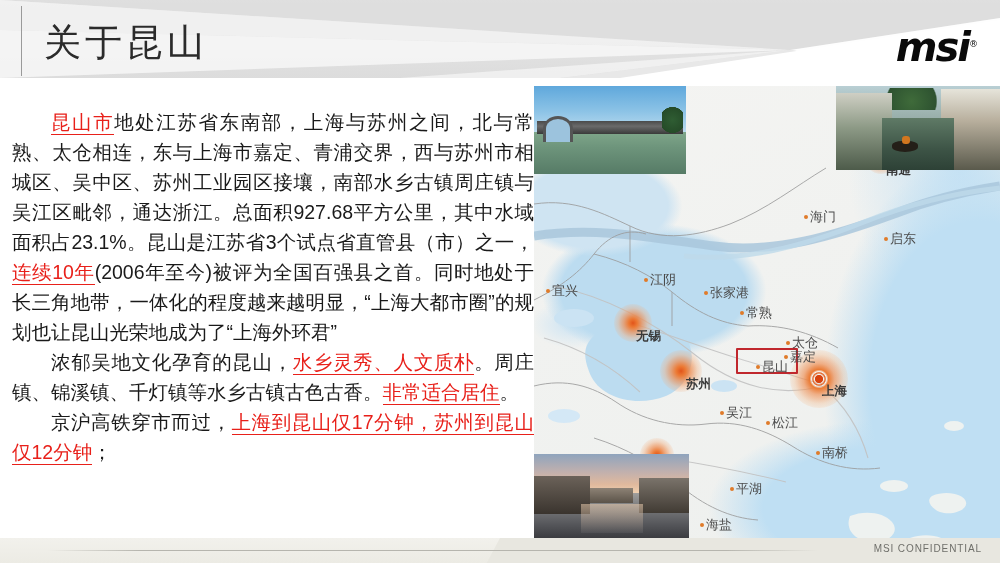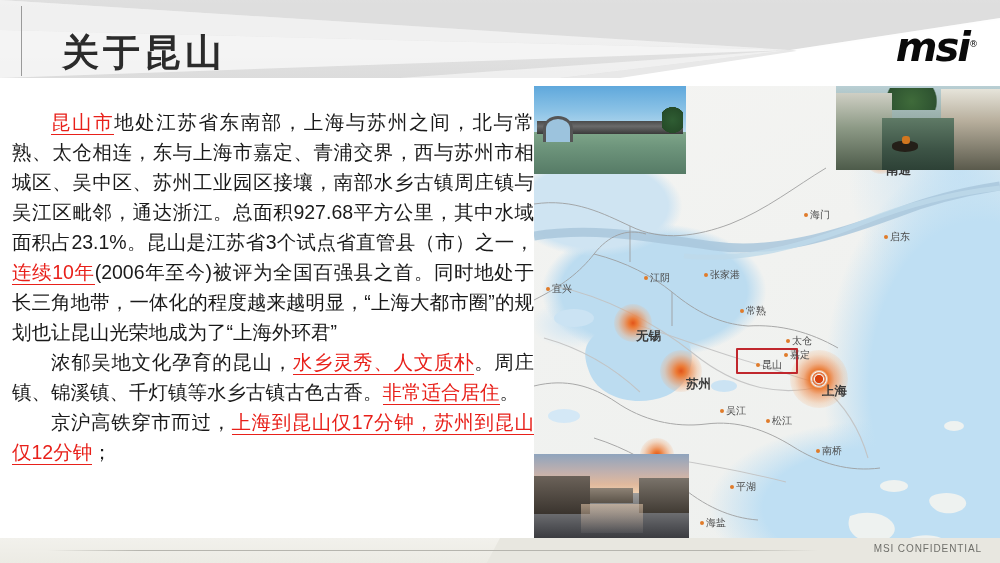--- a/index.html
+++ b/index.html
@@ -22,25 +22,24 @@
     position:absolute;left:0;top:0;width:1000px;height:78px;
     background:linear-gradient(180deg,#eeeeee 0%,#e4e4e4 45%,#dcdcdc 100%);
     overflow:hidden;
   }
   .facet{position:absolute;top:0;left:0;width:100%;height:100%;}
   .header-rule{
     position:absolute;left:21px;top:6px;width:1px;height:70px;
     background:#9a9a9a;
   }
   .title{
-    position:absolute;left:44px;top:24px;
+    position:absolute;left:44px;top:14px;
     font-size:37px;line-height:58px;color:#2b2b2b;
-    letter-spacing:4px;font-weight:700;
+    letter-spacing:4px;font-weight:400;
     white-space:nowrap;
-    margin-left:18px;
   }
   .logo{
     position:absolute;right:22px;top:24px;
     font-size:40px;line-height:40px;font-weight:bold;font-style:italic;
     color:#0a0a0a;letter-spacing:-2px;
     font-family:"DejaVu Sans",sans-serif;
   }
   .logo .reg{
     font-size:9px;font-style:normal;font-weight:normal;
     vertical-align:super;letter-spacing:0;
@@ -98,21 +97,21 @@
   .landmass{
     position:absolute;left:0;top:0;width:466px;height:452px;
   }
 
   
   .city{position:absolute;white-space:nowrap;font-size:8.5px;color:#4a4a4a;}
   .city .dot{
     display:inline-block;width:4px;height:4px;border-radius:50%;
     background:#e07b2a;vertical-align:middle;margin-right:2px;
   }
-  .city .nm{vertical-align:middle;font-size:10px;}
+  .city .nm{vertical-align:middle;font-size:13px;}
   .city.big{font-size:12.5px;color:#3a3a3a;font-weight:600;}
   .city.big .nm{font-size:12.5px;}
   .glow{
     position:absolute;border-radius:50%;
     background:radial-gradient(circle,#e2541a 0%,#ec7a35 16%,rgba(238,140,80,.72) 34%,rgba(242,170,120,.40) 55%,rgba(246,200,165,0) 78%);
   }
   .glow.rings{
     background:
       radial-gradient(circle,#d8430f 0%,#d8430f 9%,rgba(255,255,255,.35) 11%,#e35f1d 15%,rgba(255,255,255,.3) 18%,#ea7b35 23%,rgba(238,140,80,.66) 38%,rgba(244,180,130,.34) 60%,rgba(246,205,170,0) 80%);
   }
@@ -269,21 +268,21 @@
       <div class="glow" style="left:80px;top:218px;width:38px;height:38px;"></div>
       <div class="glow" style="left:126px;top:264px;width:42px;height:42px;"></div>
       <div class="glow rings" style="left:256px;top:264px;width:58px;height:58px;"></div>
       <div class="glow" style="left:106px;top:352px;width:34px;height:34px;"></div>
 
       <div class="kunshan-box" style="left:202px;top:262px;width:58px;height:22px;"></div>
 
       <div id="city-layer">
           <div class="city big" style="left: 352px; top: 76px;"><span class="nm">南通</span></div>
           <div class="city" style="left: 110px; top: 185px;"><span class="dot"></span><span class="nm">江阴</span></div>
-          <div class="city" style="left: 170px; top: 182px;"><span class="dot"></span><span class="nm">张家港</span></div>
+          <div class="city" style="left: 170px; top: 198px;"><span class="dot"></span><span class="nm">张家港</span></div>
           <div class="city" style="left: 206px; top: 218px;"><span class="dot"></span><span class="nm">常熟</span></div>
           <div class="city" style="left: 12px; top: 196px;"><span class="dot"></span><span class="nm">宜兴</span></div>
           <div class="city big" style="left: 102px; top: 242px;"><span class="nm">无锡</span></div>
           <div class="city big" style="left: 152px; top: 290px;"><span class="nm">苏州</span></div>
           <div class="city" style="left: 252px; top: 248px;"><span class="dot"></span><span class="nm">太仓</span></div>
           <div class="city" style="left: 222px; top: 272px;"><span class="dot"></span><span class="nm">昆山</span></div>
           <div class="city" style="left: 250px; top: 262px;"><span class="dot"></span><span class="nm">嘉定</span></div>
           <div class="city big" style="left: 288px; top: 297px;"><span class="nm">上海</span></div>
           <div class="city" style="left: 186px; top: 318px;"><span class="dot"></span><span class="nm">吴江</span></div>
           <div class="city" style="left: 232px; top: 328px;"><span class="dot"></span><span class="nm">松江</span></div>

